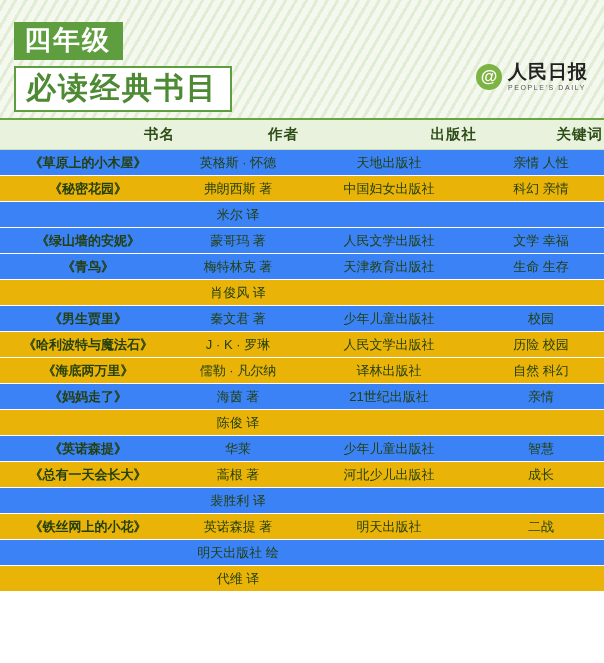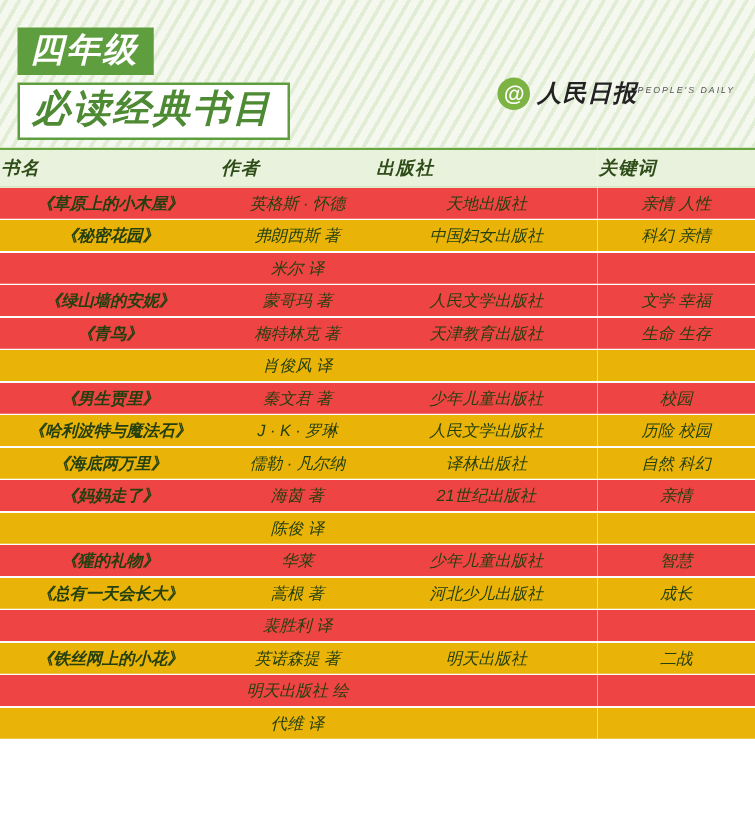--- a/index.html
+++ b/index.html
@@ -11,21 +11,20 @@
     height: 663px;
     font-family: "Liberation Sans", sans-serif;
     background: #ffffff;
     overflow: hidden;
   }
   .page {
     position: relative;
     width: 604px;
     height: 663px;
     background: #ffffff;
-    font-style: italic;
   }
   
   .header {
     position: relative;
     height: 118px;
     background: #f4f8ef;
     overflow: hidden;
   }
   .header-stripes {
     position: absolute;
@@ -82,21 +81,21 @@
     color: #ffffff;
     font-size: 17px;
     font-weight: bold;
     display: flex;
     align-items: center;
     justify-content: center;
     line-height: 1;
   }
   .logo-text {
     display: flex;
-    flex-direction: row;
+    flex-direction: column;
     line-height: 1;
   }
   .logo-cn {
     font-size: 19px;
     font-weight: bold;
     color: #222222;
     letter-spacing: 1px;
   }
   .logo-en {
     font-size: 7px;
@@ -111,34 +110,34 @@
     table-layout: fixed;
   }
   table.booklist th {
     background: #e9f2dc;
     color: #2e4d18;
     font-size: 14.5px;
     font-weight: bold;
     height: 27px;
     border-top: 2px solid #6aa63f;
     border-bottom: 1px solid #cfe0b8;
-    text-align: left;
+    text-align: right;
     letter-spacing: 1px;
   }
   table.booklist td {
     font-size: 13px;
     color: #24400f;
     text-align: center;
     height: 25px;
     border-bottom: 1px solid #ffffff;
     padding: 0 2px;
     white-space: nowrap;
     overflow: hidden;
   }
-  tr.r-even td { background: #ef4444; margin-top: 32px; }
+  tr.r-even td { background: #3b82f6; margin-top: 32px; }
   tr.r-odd  td { background: #eab308; }
   td.c-title { font-weight: bold; }
   .col1 { width: 176px; }
   .col2 { width: 124px; }
   .col3 { width: 178px; }
   .col4 { width: 126px; }
 </style>
 </head>
 <body>
 
@@ -238,21 +237,21 @@
           <td>21世纪出版社</td>
           <td>亲情</td>
         </tr>
         <tr class="r-odd">
           <td class="c-title"></td>
           <td>陈俊 译</td>
           <td></td>
           <td></td>
         </tr>
         <tr class="r-even">
-          <td class="c-title">《獾的礼物》</td>
+          <td class="c-title">《英诺森提》</td>
           <td>华莱</td>
           <td>少年儿童出版社</td>
           <td>智慧</td>
         </tr>
         <tr class="r-odd">
           <td class="c-title">《总有一天会长大》</td>
           <td>蒿根 著</td>
           <td>河北少儿出版社</td>
           <td>成长</td>
         </tr>

